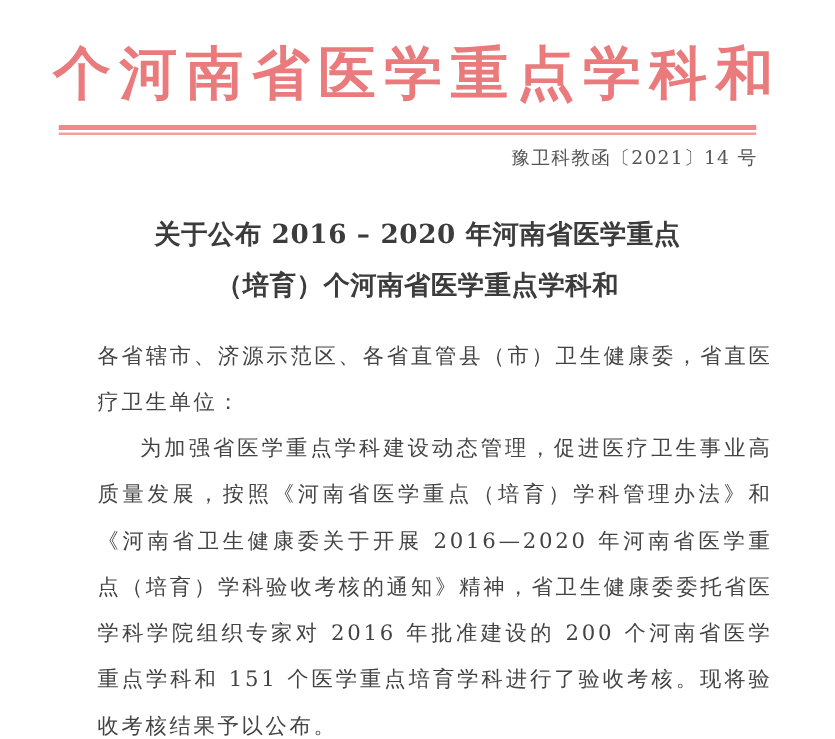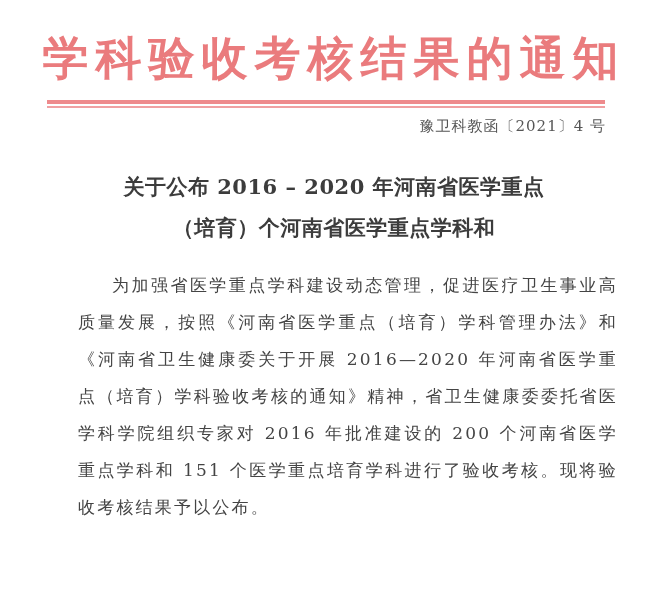--- a/index.html
+++ b/index.html
@@ -43,24 +43,25 @@
     position: absolute; left: 78px; width: 540px;
     font-size: 17px; line-height: 37px; color: #444;
     letter-spacing: 2.2px;
   }
   .para { margin: 0; text-align: justify; }
   .indent { text-indent: 34px; }
 </style>
 </head>
 <body>
 
-<div class="header-title">学科验收考核结果的通知</div>
+<div class="header-title">个河南省医学重点学科和</div>
 <div class="rule-thick"></div>
 <div class="rule-thin"></div>
 
-<div class="doc-number">豫卫科教函〔2021〕4 号</div>
+<div class="doc-number">豫卫科教函〔2021〕14 号</div>
 
 <div class="notice-title l1">关于公布 2016 – 2020 年河南省医学重点</div>
 <div class="notice-title l2">（培育）个河南省医学重点学科和</div>
 
 <div class="body-text" style="top:267px;">
+  <p class="para">各省辖市、济源示范区、各省直管县（市）卫生健康委，省直医疗卫生单位：</p>
   <p class="para indent">为加强省医学重点学科建设动态管理，促进医疗卫生事业高质量发展，按照《河南省医学重点（培育）学科管理办法》和《河南省卫生健康委关于开展 2016—2020 年河南省医学重点（培育）学科验收考核的通知》精神，省卫生健康委委托省医学科学院组织专家对 2016 年批准建设的 200 个河南省医学重点学科和 151 个医学重点培育学科进行了验收考核。现将验收考核结果予以公布。</p>
 </div>
 
 </body></html>

